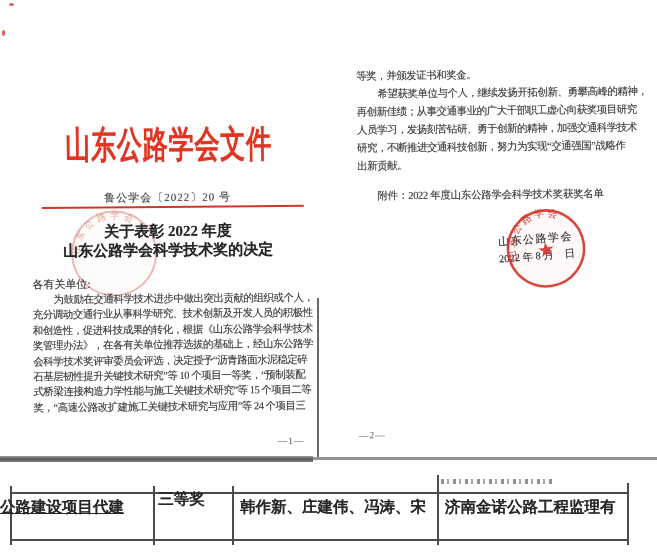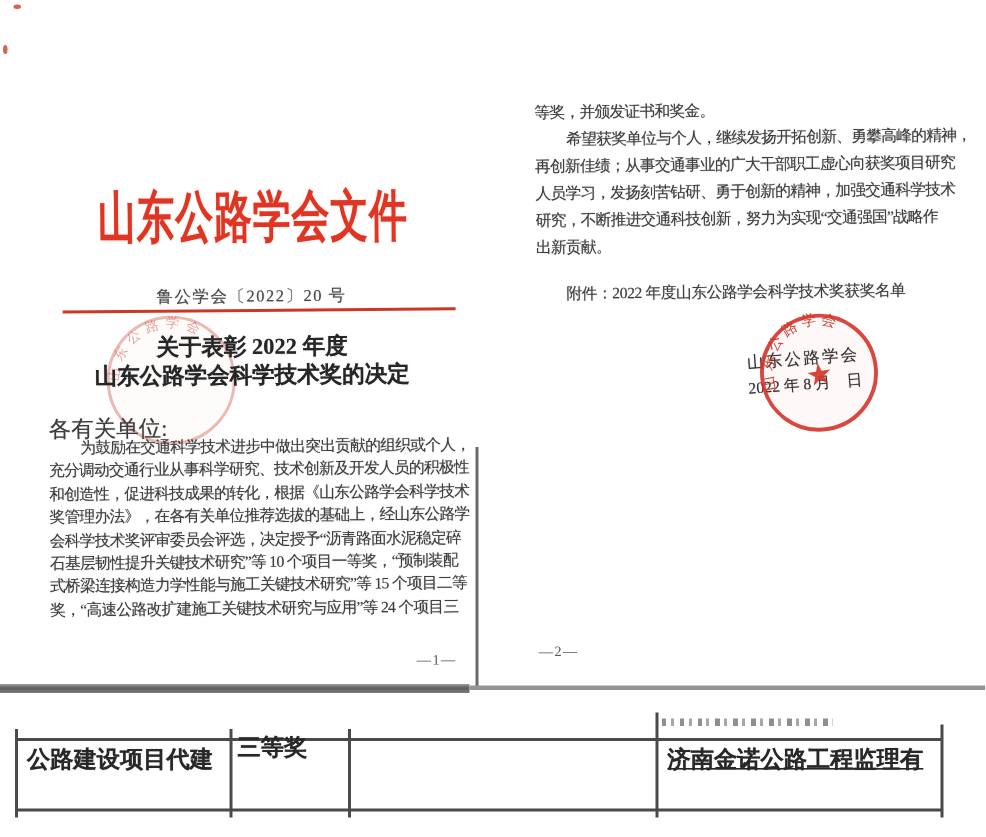--- a/index.html
+++ b/index.html
@@ -20,21 +20,21 @@
     font-size:37px; font-weight:bold; color:#e03522;
     transform:scaleX(0.68); transform-origin:50% 50%;
     white-space:nowrap; letter-spacing:1px;
     text-shadow:0 0 1px rgba(224,60,35,.55);
   }
   .doc-number{ left:18px; top:190px; width:300px; text-align:center;
     font-size:11px; color:#4a4a4a; letter-spacing:1px; }
   .red-rule{ left:42px; top:206px; width:262px; height:2.2px; background:#cb3826; }
   .decision-title{ left:18px; width:300px; text-align:center;
     font-size:15px; font-weight:bold; color:#262626; white-space:nowrap;}
-  .salutation{ left:32px; top:276px; font-size:15px; color:#3c3c3c;text-align:right; }
+  .salutation{ left:32px; top:276px; font-size:11px; color:#3c3c3c;text-align:right; }
   .body-block-left{ left:32px; top:291px; width:285px; }
   .body-block-left .bline{
     font-size:10.5px; letter-spacing:-0.5px; line-height:15.4px;
     color:#3e3e3e; white-space:nowrap;
   }
   .indent1{ padding-left:21px; }
   .pagenum{ font-size:9.5px; color:#555; letter-spacing:1px; }
 
   
   #page-right{ position:absolute; left:330px; top:0; width:327px; height:470px;
@@ -155,27 +155,28 @@
 
     <div class="abs tline" style="left:10px;top:492px;width:618px;height:1.7px;"></div>
     <div class="abs tline" style="left:10px;top:539px;width:618px;height:1.7px;"></div>
 
     <div class="abs tline" style="left:10px;top:486px;width:1.7px;height:59px;"></div>
     <div class="abs tline" style="left:153px;top:486px;width:1.7px;height:59px;"></div>
     <div class="abs tline" style="left:232px;top:486px;width:1.7px;height:59px;"></div>
     <div class="abs tline" style="left:437px;top:475px;width:1.7px;height:70px;"></div>
     <div class="abs tline" style="left:627px;top:483px;width:1.7px;height:62px;"></div>
 
-    <div class="abs table-text" style="left:18px;top:496px;">
+    <div class="abs table-text" style="left:0;top:496px;text-decoration:underline;">
       <div>公路建设项目代建</div>
     </div>
 
     <div class="abs table-text" style="left:153px;top:488px;width:57px;text-align:center;">三等奖</div>
 
     <div class="abs table-text" style="left:240px;top:496px;">
+      <div>韩作新、庄建伟、冯涛、宋</div>
     </div>
 
-    <div class="abs table-text" style="left:445px;top:496px;text-decoration:underline;">
+    <div class="abs table-text" style="left:445px;top:496px;">
       <div>济南金诺公路工程监理有</div>
     </div>
   </div>
 
 </div>
 
 </body></html>

